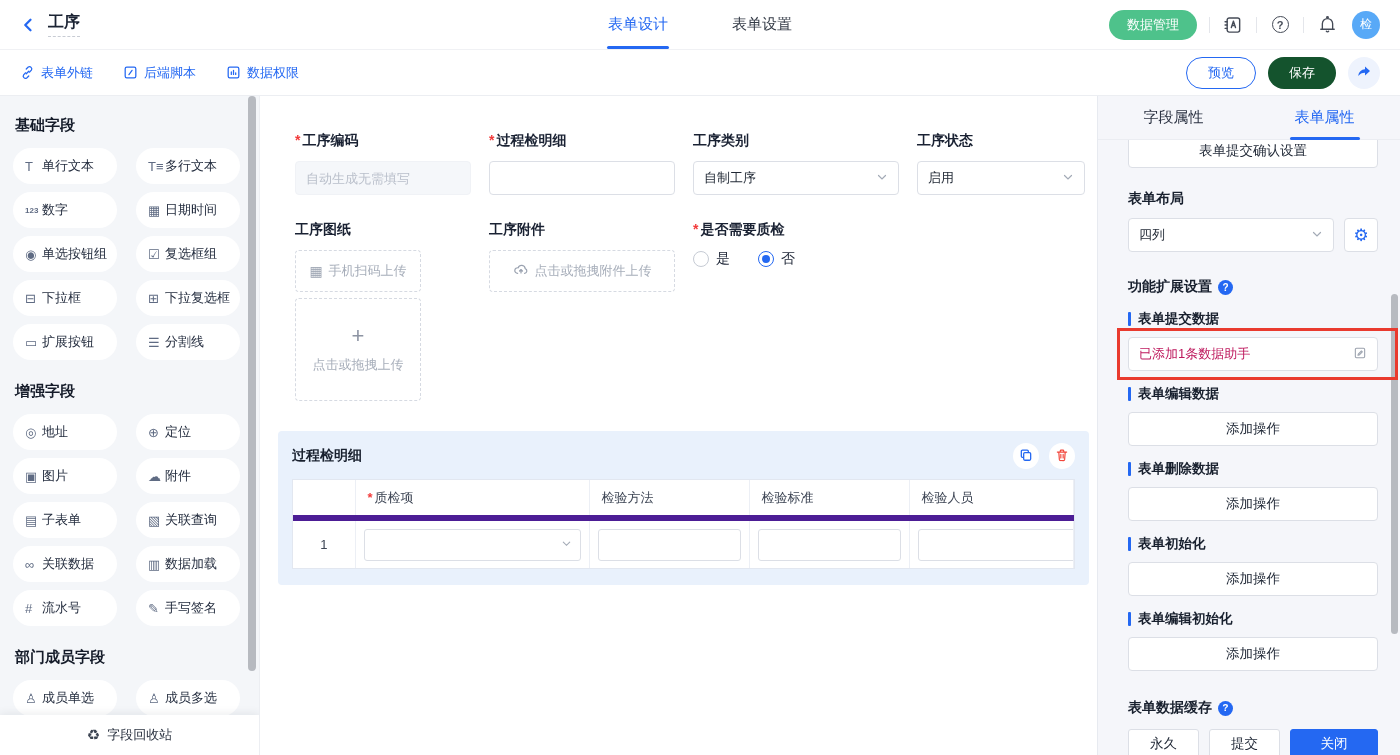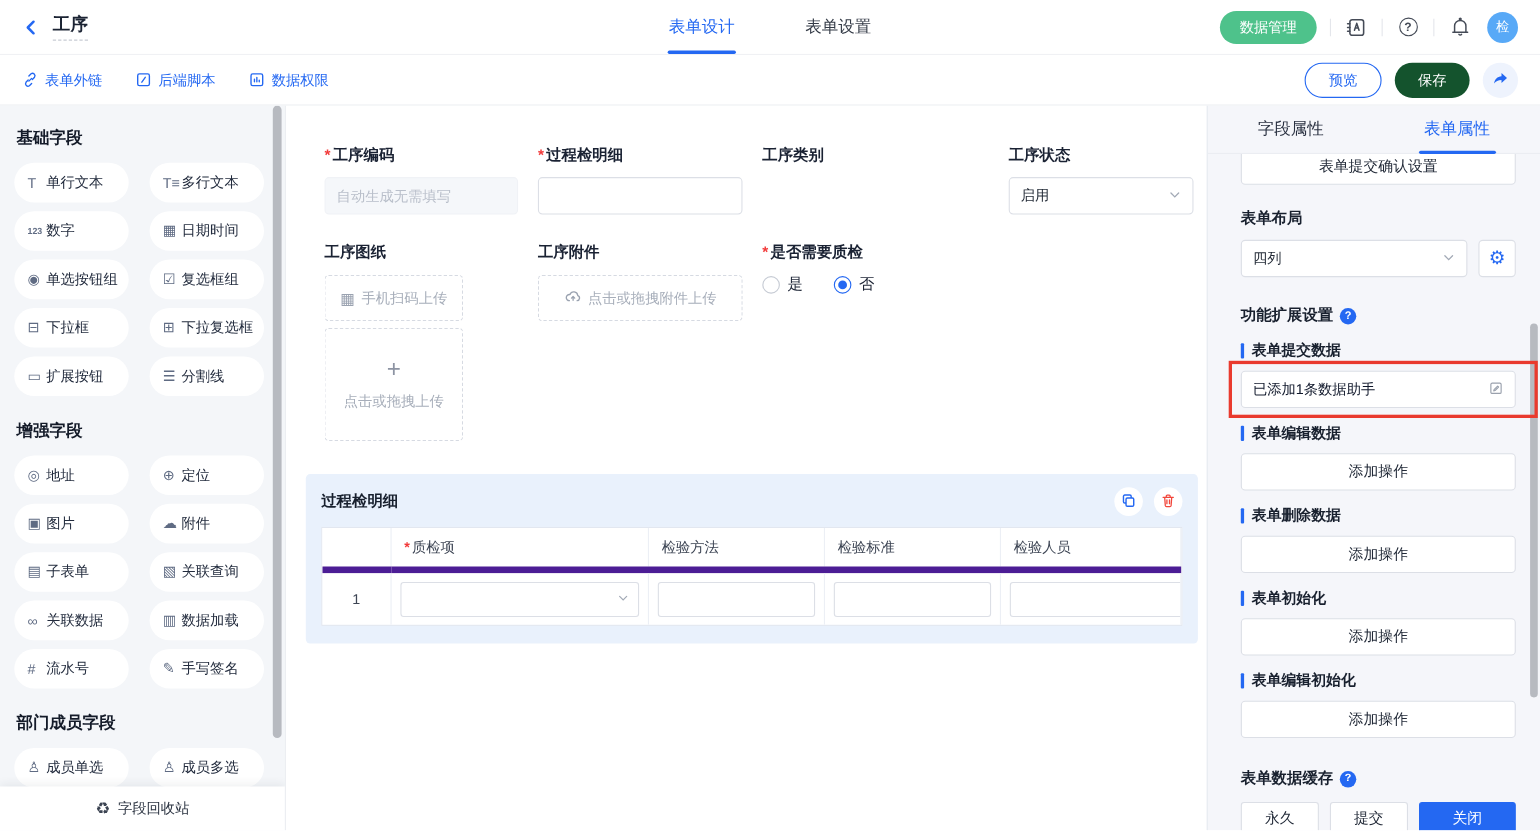--- a/index.html
+++ b/index.html
@@ -96,21 +96,21 @@
   .wide-btn { height:34px; background:#fff; border:1px solid #dcdfe6; border-radius:4px; display:flex; align-items:center; justify-content:center; font-size:13.5px; color:#222a38; cursor:pointer; }
   .clipped { margin-top:-6px; border-top-left-radius:0; border-top-right-radius:0; }
   .p-head { font-size:14px; font-weight:bold; color:#18202e; display:flex; align-items:center; gap:6px; }
   .mt22 { margin-top:22px; } .mt26 { margin-top:26px; } .mt28 { margin-top:28px;font-family:Liberation Mono, monospace; }
   .layout-row { display:flex; gap:10px; margin-top:10px; }
   .layout-row .select { flex:1; }
   .gear-btn { width:34px; height:34px; background:#fff; border:1px solid #dcdfe6; border-radius:4px; display:flex; align-items:center; justify-content:center; color:#2468f2; font-size:17px; cursor:pointer; }
   .help-dot { width:15px; height:15px; border-radius:50%; background:#2468f2; color:#fff; font-size:10px; font-weight:bold; display:flex; align-items:center; justify-content:center; }
   .grp-label { display:flex; align-items:center; gap:7px; margin:14px 0 9px 0; font-size:13.5px; font-weight:bold; color:#18202e; }
   .grp-bar { width:3px; height:14px; background:#2468f2; border-radius:1px; }
-  .val-box { height:34px; background:#fff; border:1px solid #dcdfe6; border-radius:4px; display:flex; align-items:center; justify-content:space-between; padding:0 10px; font-size:13px; color:#0f172a; cursor:pointer; }
+  .val-box { height:34px; background:#fff; border:1px solid #dcdfe6; border-radius:4px; display:flex; align-items:center; justify-content:space-between; padding:0 10px; font-size:13px; color:#be185d; cursor:pointer; }
   .hl-wrap { position:relative; }
   .red-annot { position:absolute; left:-11px; right:-20px; top:-9px; bottom:-9px; border:3px solid #e93a2e; pointer-events:none; z-index:2; }
   .cache-row { display:flex; gap:10px; margin-top:12px; }
   .cache-btn { flex:1; height:30px; background:#fff; border:1px solid #dcdfe6; border-radius:3px; display:flex; align-items:center; justify-content:center; font-size:13.5px; color:#222a38; cursor:pointer; }
   .cache-btn.active { background:#2468f2; border-color:#2468f2; color:#fff; flex:1.25; }
   .p-scroll { position:absolute; right:2px; top:198px; width:7px; height:340px; background:#b7bac0; border-radius:4px; }
 </style>
 </head>
 <body>
 
@@ -331,20 +331,26 @@
               <span>过程检明细</span>
             </div>
           <div class="ctrl">
             <input style="">
           </div>
         </div>
         <div>
           <div class="flabel">
               <span>工序类别</span>
             </div>
+          <div class="ctrl select">
+            <span>自制工序</span>
+            <span class="chev"><svg width="12" height="12" viewBox="0 0 24 24" fill="none" stroke="#a3aab6" stroke-width="2.4" stroke-linecap="round">
+                  <polyline points="5,9 12,16 19,9"></polyline>
+                </svg></span>
+          </div>
         </div>
         <div>
           <div class="flabel">
               <span>工序状态</span>
             </div>
           <div class="ctrl select">
             <span>启用</span>
             <span class="chev"><svg width="12" height="12" viewBox="0 0 24 24" fill="none" stroke="#a3aab6" stroke-width="2.4" stroke-linecap="round">
                   <polyline points="5,9 12,16 19,9"></polyline>
                 </svg></span>

